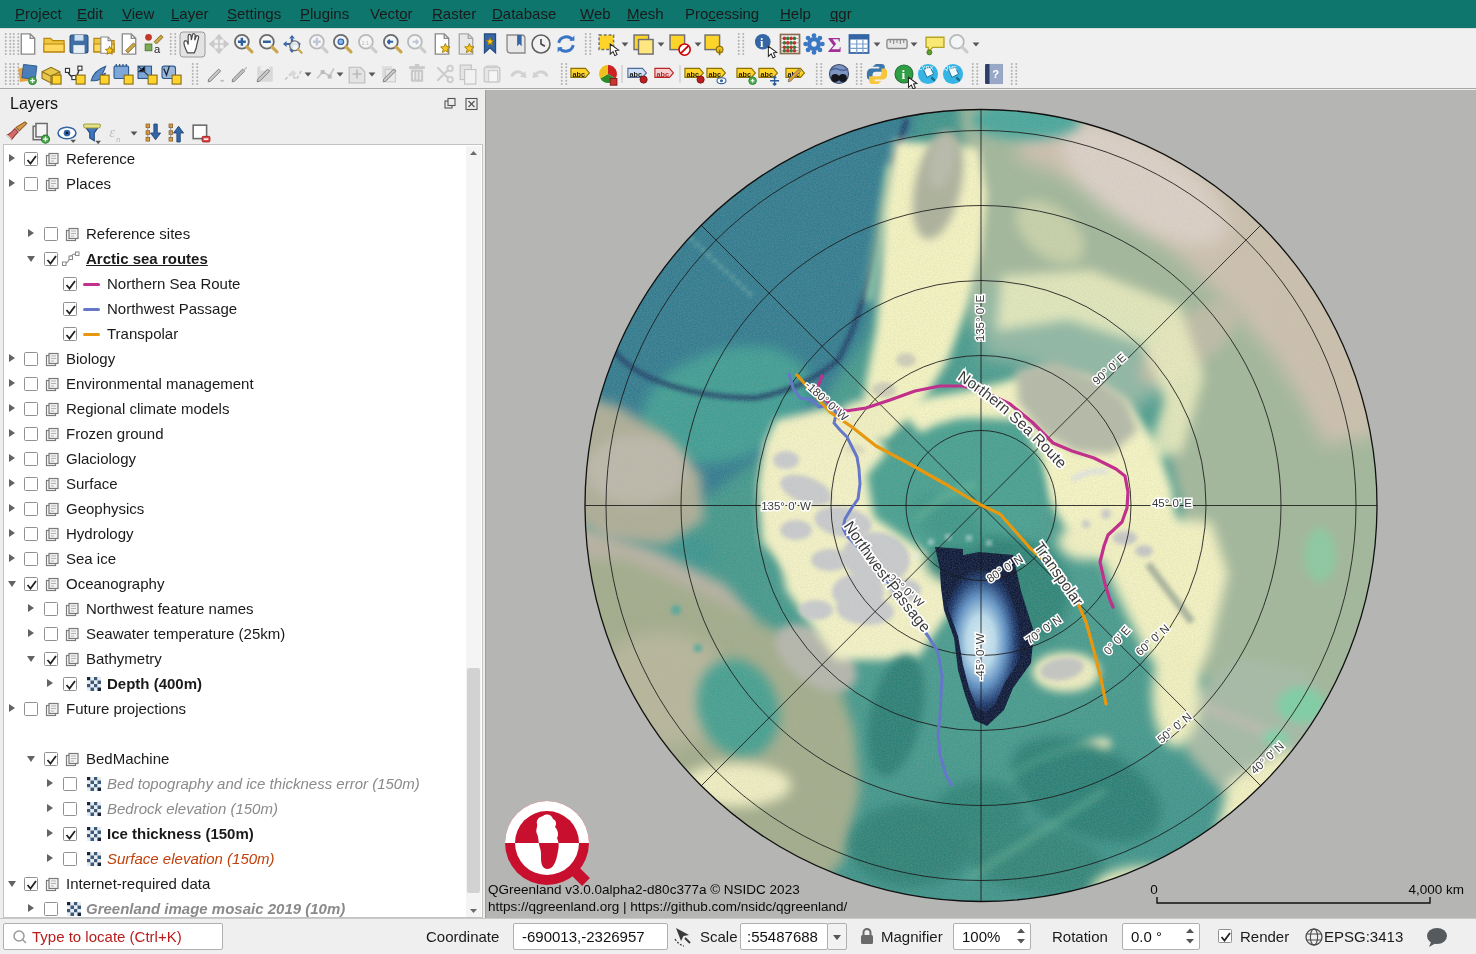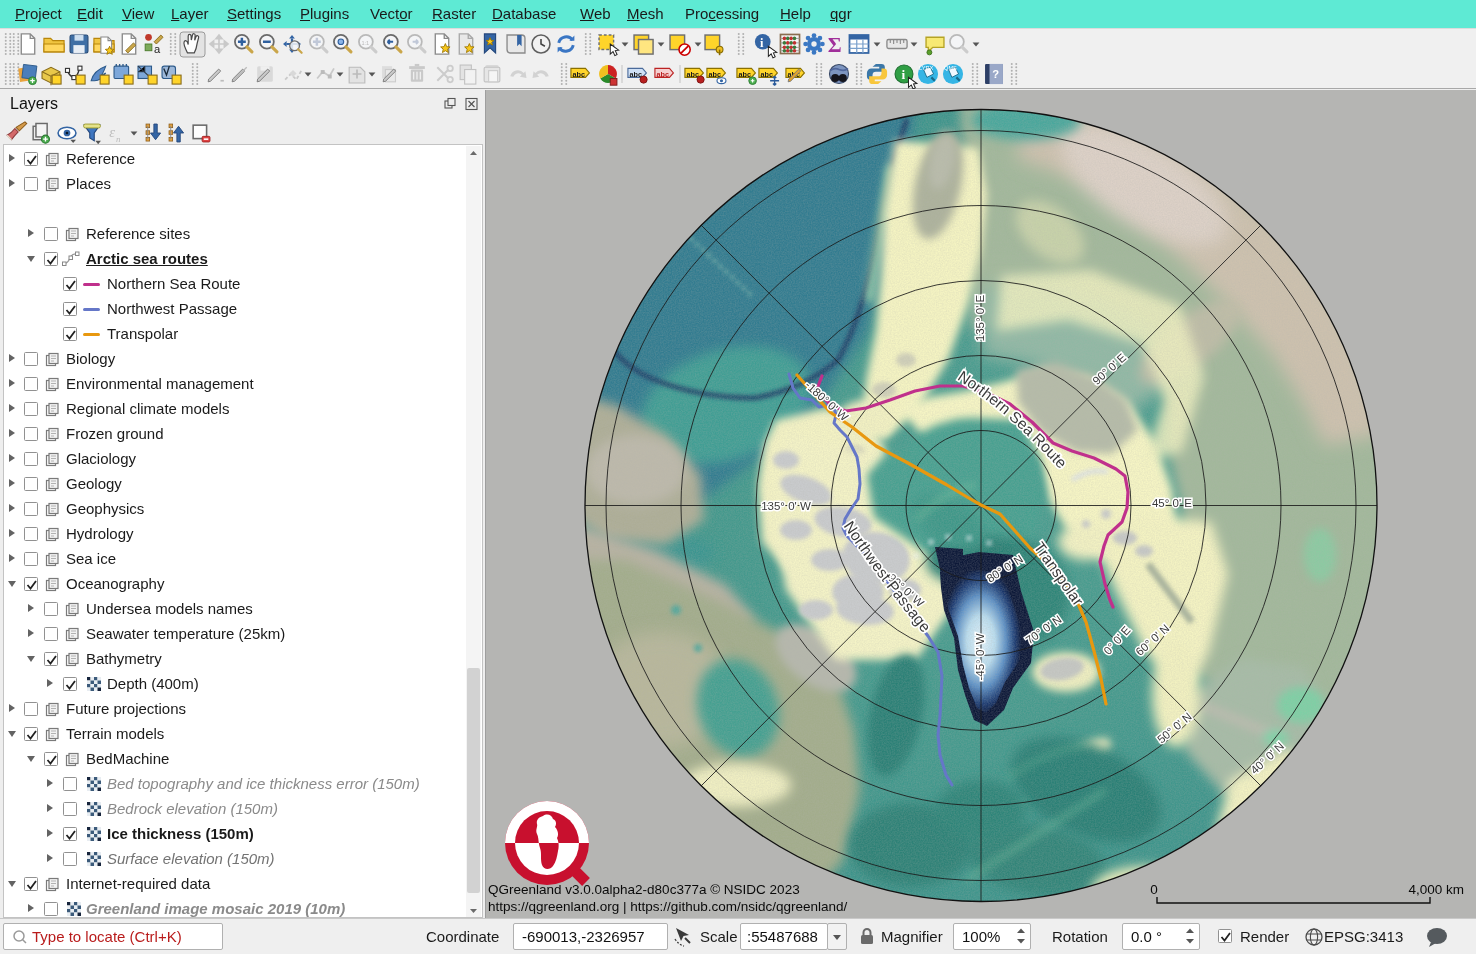--- a/index.html
+++ b/index.html
@@ -1,15 +1,15 @@
 <!DOCTYPE html>
 <html><head><meta charset="utf-8"><style>
 *{margin:0;padding:0;box-sizing:border-box}
 html,body{width:1476px;height:954px;overflow:hidden;font-family:"Liberation Sans",sans-serif;background:#efefef}
-#menubar{position:absolute;left:0;top:0;width:1476px;height:29px;background:#5eead4;border-bottom:1px solid #dcdcdc;font-size:15px;color:#1a1a1a}
+#menubar{position:absolute;left:0;top:0;width:1476px;height:29px;background:#0f766e;border-bottom:1px solid #dcdcdc;font-size:15px;color:#1a1a1a}
 .mi{position:absolute;top:5px}
 .mi u{text-decoration:underline}
 #tb1{position:absolute;left:0;top:29px;width:1476px;height:30px;background:#f0f0f0}
 #tb2{position:absolute;left:0;top:59px;width:1476px;height:30px;background:#f0f0f0;border-bottom:1px solid #a8a8a8}
 #panel{position:absolute;left:0;top:90px;width:486px;height:828px;background:#eeeeee;border-right:1px solid #9e9e9e}
 #ptitle{position:absolute;left:10px;top:5px;font-size:16px;color:#111}
 #ptools{position:absolute;left:0;top:28px;width:486px;height:30px}
 #tree{position:absolute;left:3px;top:54px;width:480px;height:774px;background:#ffffff;border:1px solid #c3c3c3;overflow:hidden}
 .trow{position:absolute;left:0;width:460px;height:25px;font-size:15px;color:#1a1a1a;white-space:nowrap}
 .trow span.t{position:absolute;top:3px}
@@ -817,21 +817,21 @@
         <span class="t" style="left:62px;">Glaciology</span>
       </div>
       <div class="trow" style="top:327px">
         <span class="exp expR" style="left:5px"></span>
         <span class="cb" style="left:20px"></span>
         <svg style="position:absolute;left:41px;top:5px" width="15" height="15" viewBox="0 0 15 15">
           <rect x="1.5" y="3.5" width="9" height="10" fill="none" stroke="#7a7a7a" stroke-width="1.2"></rect>
           <rect x="4" y="1.5" width="9" height="10" fill="#f2f2f2" stroke="#7a7a7a" stroke-width="1.2"></rect>
           <path d="M6,4 h5 M6,6.5 h5 M6,9 h3" stroke="#aaa" stroke-width="0.9"></path>
         </svg>
-        <span class="t" style="left:62px;">Geology</span>
+        <span class="t" style="left:62px;">Surface</span>
       </div>
       <div class="trow" style="top:352px">
         <span class="exp expR" style="left:5px"></span>
         <span class="cb" style="left:20px"></span>
         <svg style="position:absolute;left:41px;top:5px" width="15" height="15" viewBox="0 0 15 15">
           <rect x="1.5" y="3.5" width="9" height="10" fill="none" stroke="#7a7a7a" stroke-width="1.2"></rect>
           <rect x="4" y="1.5" width="9" height="10" fill="#f2f2f2" stroke="#7a7a7a" stroke-width="1.2"></rect>
           <path d="M6,4 h5 M6,6.5 h5 M6,9 h3" stroke="#aaa" stroke-width="0.9"></path>
         </svg>
         <span class="t" style="left:62px;">Geophysics</span>
@@ -871,21 +871,21 @@
         <span class="t" style="left:62px;">Oceanography</span>
       </div>
       <div class="trow" style="top:452px">
         <span class="exp expR" style="left:24px"></span>
         <span class="cb" style="left:40px"></span>
         <svg style="position:absolute;left:61px;top:5px" width="15" height="15" viewBox="0 0 15 15">
           <rect x="1.5" y="3.5" width="9" height="10" fill="none" stroke="#7a7a7a" stroke-width="1.2"></rect>
           <rect x="4" y="1.5" width="9" height="10" fill="#f2f2f2" stroke="#7a7a7a" stroke-width="1.2"></rect>
           <path d="M6,4 h5 M6,6.5 h5 M6,9 h3" stroke="#aaa" stroke-width="0.9"></path>
         </svg>
-        <span class="t" style="left:82px;">Undersea models names</span>
+        <span class="t" style="left:82px;">Northwest feature names</span>
       </div>
       <div class="trow" style="top:477px">
         <span class="exp expR" style="left:24px"></span>
         <span class="cb" style="left:40px"></span>
         <svg style="position:absolute;left:61px;top:5px" width="15" height="15" viewBox="0 0 15 15">
           <rect x="1.5" y="3.5" width="9" height="10" fill="none" stroke="#7a7a7a" stroke-width="1.2"></rect>
           <rect x="4" y="1.5" width="9" height="10" fill="#f2f2f2" stroke="#7a7a7a" stroke-width="1.2"></rect>
           <path d="M6,4 h5 M6,6.5 h5 M6,9 h3" stroke="#aaa" stroke-width="0.9"></path>
         </svg>
         <span class="t" style="left:82px;">Seawater temperature (25km)</span>
@@ -922,45 +922,31 @@
           <rect x="10.5" y="3.5" width="3.5" height="3.5" fill="#3b5a7a"></rect>
           <rect x="0.0" y="7.0" width="3.5" height="3.5" fill="#3b5a7a"></rect>
           <rect x="3.5" y="7.0" width="3.5" height="3.5" fill="#e8edf2"></rect>
           <rect x="7.0" y="7.0" width="3.5" height="3.5" fill="#3b5a7a"></rect>
           <rect x="10.5" y="7.0" width="3.5" height="3.5" fill="#e8edf2"></rect>
           <rect x="0.0" y="10.5" width="3.5" height="3.5" fill="#e8edf2"></rect>
           <rect x="3.5" y="10.5" width="3.5" height="3.5" fill="#3b5a7a"></rect>
           <rect x="7.0" y="10.5" width="3.5" height="3.5" fill="#e8edf2"></rect>
           <rect x="10.5" y="10.5" width="3.5" height="3.5" fill="#16243c"></rect>
         </svg>
-        <span class="t" style="left:103px;font-weight:normal;">Depth (400m)</span>
+        <span class="t" style="left:103px;font-weight:bold;">Depth (400m)</span>
       </div>
       <div class="trow" style="top:552px">
         <span class="exp expR" style="left:5px"></span>
         <span class="cb" style="left:20px"></span>
         <svg style="position:absolute;left:41px;top:5px" width="15" height="15" viewBox="0 0 15 15">
           <rect x="1.5" y="3.5" width="9" height="10" fill="none" stroke="#7a7a7a" stroke-width="1.2"></rect>
           <rect x="4" y="1.5" width="9" height="10" fill="#f2f2f2" stroke="#7a7a7a" stroke-width="1.2"></rect>
           <path d="M6,4 h5 M6,6.5 h5 M6,9 h3" stroke="#aaa" stroke-width="0.9"></path>
         </svg>
         <span class="t" style="left:62px;">Future projections</span>
-      </div>
-      <div class="trow" style="top:577px">
-        <span class="exp expD" style="left:4px"></span>
-        <span class="cb" style="left:20px">
-          <svg width="14" height="14">
-            <path d="M2.5,7 l3,3.5 l5.5,-7.5" fill="none" stroke="#222" stroke-width="1.8"></path>
-          </svg>
-        </span>
-        <svg style="position:absolute;left:41px;top:5px" width="15" height="15" viewBox="0 0 15 15">
-          <rect x="1.5" y="3.5" width="9" height="10" fill="none" stroke="#7a7a7a" stroke-width="1.2"></rect>
-          <rect x="4" y="1.5" width="9" height="10" fill="#f2f2f2" stroke="#7a7a7a" stroke-width="1.2"></rect>
-          <path d="M6,4 h5 M6,6.5 h5 M6,9 h3" stroke="#aaa" stroke-width="0.9"></path>
-        </svg>
-        <span class="t" style="left:62px;">Terrain models</span>
       </div>
       <div class="trow" style="top:602px">
         <span class="exp expD" style="left:23px"></span>
         <span class="cb" style="left:40px">
           <svg width="14" height="14">
             <path d="M2.5,7 l3,3.5 l5.5,-7.5" fill="none" stroke="#222" stroke-width="1.8"></path>
           </svg>
         </span>
         <svg style="position:absolute;left:61px;top:5px" width="15" height="15" viewBox="0 0 15 15">
           <rect x="1.5" y="3.5" width="9" height="10" fill="none" stroke="#7a7a7a" stroke-width="1.2"></rect>
@@ -1056,21 +1042,21 @@
           <rect x="10.5" y="3.5" width="3.5" height="3.5" fill="#3b5a7a"></rect>
           <rect x="0.0" y="7.0" width="3.5" height="3.5" fill="#3b5a7a"></rect>
           <rect x="3.5" y="7.0" width="3.5" height="3.5" fill="#e8edf2"></rect>
           <rect x="7.0" y="7.0" width="3.5" height="3.5" fill="#3b5a7a"></rect>
           <rect x="10.5" y="7.0" width="3.5" height="3.5" fill="#e8edf2"></rect>
           <rect x="0.0" y="10.5" width="3.5" height="3.5" fill="#e8edf2"></rect>
           <rect x="3.5" y="10.5" width="3.5" height="3.5" fill="#3b5a7a"></rect>
           <rect x="7.0" y="10.5" width="3.5" height="3.5" fill="#e8edf2"></rect>
           <rect x="10.5" y="10.5" width="3.5" height="3.5" fill="#16243c"></rect>
         </svg>
-        <span class="t" style="left:103px;font-style:italic;color:#737373;">Surface elevation (150m)</span>
+        <span class="t" style="left:103px;font-style:italic;color:#c2410c;">Surface elevation (150m)</span>
       </div>
       <div class="trow" style="top:727px">
         <span class="exp expD" style="left:4px"></span>
         <span class="cb" style="left:20px">
           <svg width="14" height="14">
             <path d="M2.5,7 l3,3.5 l5.5,-7.5" fill="none" stroke="#222" stroke-width="1.8"></path>
           </svg>
         </span>
         <svg style="position:absolute;left:41px;top:5px" width="15" height="15" viewBox="0 0 15 15">
           <rect x="1.5" y="3.5" width="9" height="10" fill="none" stroke="#7a7a7a" stroke-width="1.2"></rect>

